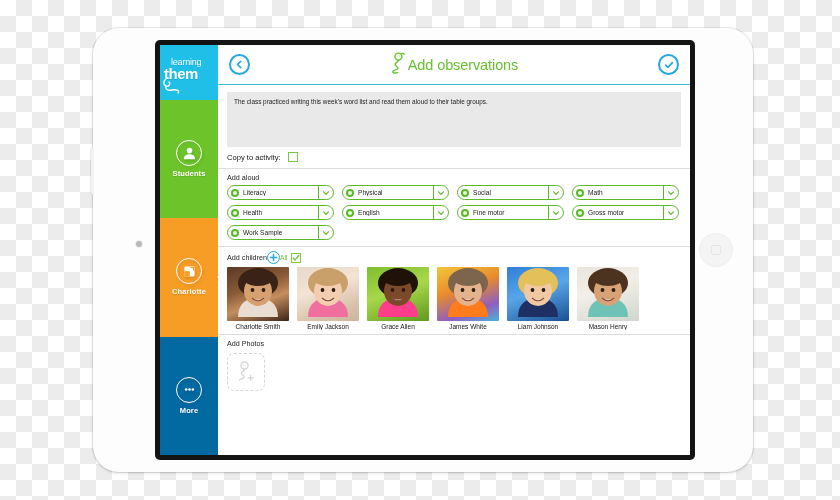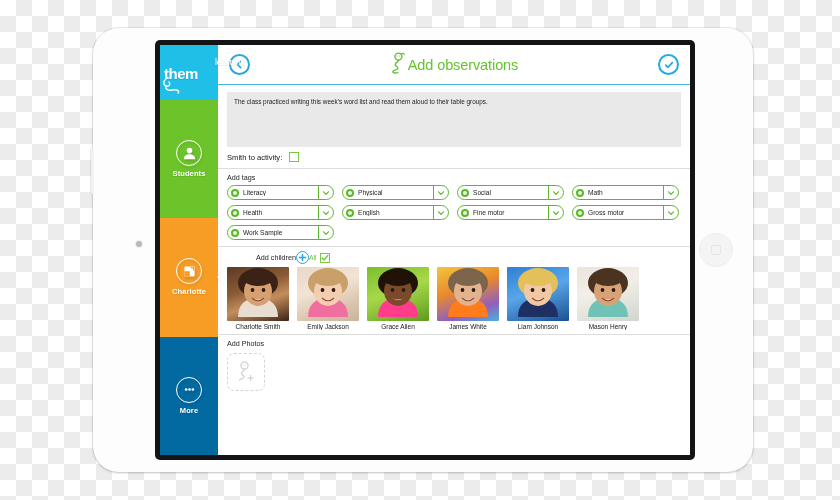--- a/index.html
+++ b/index.html
@@ -115,21 +115,20 @@
     filter: drop-shadow(-1px 0 1px rgba(0,0,0,.08));
   }
   
   #logo-wrap { width: 100%; padding: 0 4px; }
   #logo-learning {
     font-size: 9px; font-weight: normal;
     color: #ffffff; letter-spacing: -.2px;
     line-height: 9px;
     text-shadow: 0 1px 1px rgba(0,0,0,.12);
     padding-left: 7px;
-    margin-left: 44px;
   }
   #logo-genie-row { display: flex; align-items: flex-start; }
   #logo-genie {
     font-size: 15px; font-weight: bold;
     color: #ffffff; letter-spacing: -.5px;
     line-height: 14px;
     text-shadow: 0 1px 1px rgba(0,0,0,.12);
   }
   #logo-swirl { margin-left: -2px; margin-top: -3px; }
 
@@ -239,21 +238,20 @@
     flex: 0 0 15px;
     height: 100%;
     border-left: 1.3px solid #5cb82b;
     display: flex; align-items: center; justify-content: center;
   }
 
   
   .child-head {
     display: flex; align-items: center;
     padding: 4px 9px 2px 9px;
-    margin-left: 29px;
   }
   .child-head .section-label { padding: 0; }
   .plus-circ {
     width: 13px; height: 13px; border-radius: 50%;
     border: 1.6px solid #23a8e0;
     display: flex; align-items: center; justify-content: center;
     cursor: pointer; flex: 0 0 13px;
   }
   .all-wrap { display: flex; align-items: center; gap: 3px; }
   .all-label { font-size: 6.8px; color: #6fbe2e; }
@@ -383,25 +381,25 @@
               <path d="M2.7 6.1 L4.9 8.3 L9.3 3.7" stroke="#23a8e0" stroke-width="1.7" fill="none" stroke-linecap="round" stroke-linejoin="round"></path>
             </svg>
           </div>
         </div>
 
         <div id="body">
 
           <div class="note-area" title="Type your observation here...">The class practiced writing this week's word list and read them aloud to their table groups.</div>
 
           <div class="copy-row">
-            <span class="copy-label">Smith to activity:</span>
+            <span class="copy-label">Copy to activity:</span>
             <span class="chk-green"></span>
           </div>
 
-          <div class="section-label">Add tags</div>
+          <div class="section-label">Add aloud</div>
           <div id="tag-grid">
               <div class="tag-pill">
                 <span class="tag-ico"></span>
                 <span class="tag-text">Literacy</span>
                 <span class="tag-caret">
                   <svg width="8" height="8" viewBox="0 0 8 8">
                     <path d="M1.6 2.8 L4 5.3 L6.4 2.8" stroke="#5cb82b" stroke-width="1.2" fill="none" stroke-linecap="round" stroke-linejoin="round"></path>
                   </svg>
                 </span>
               </div>

